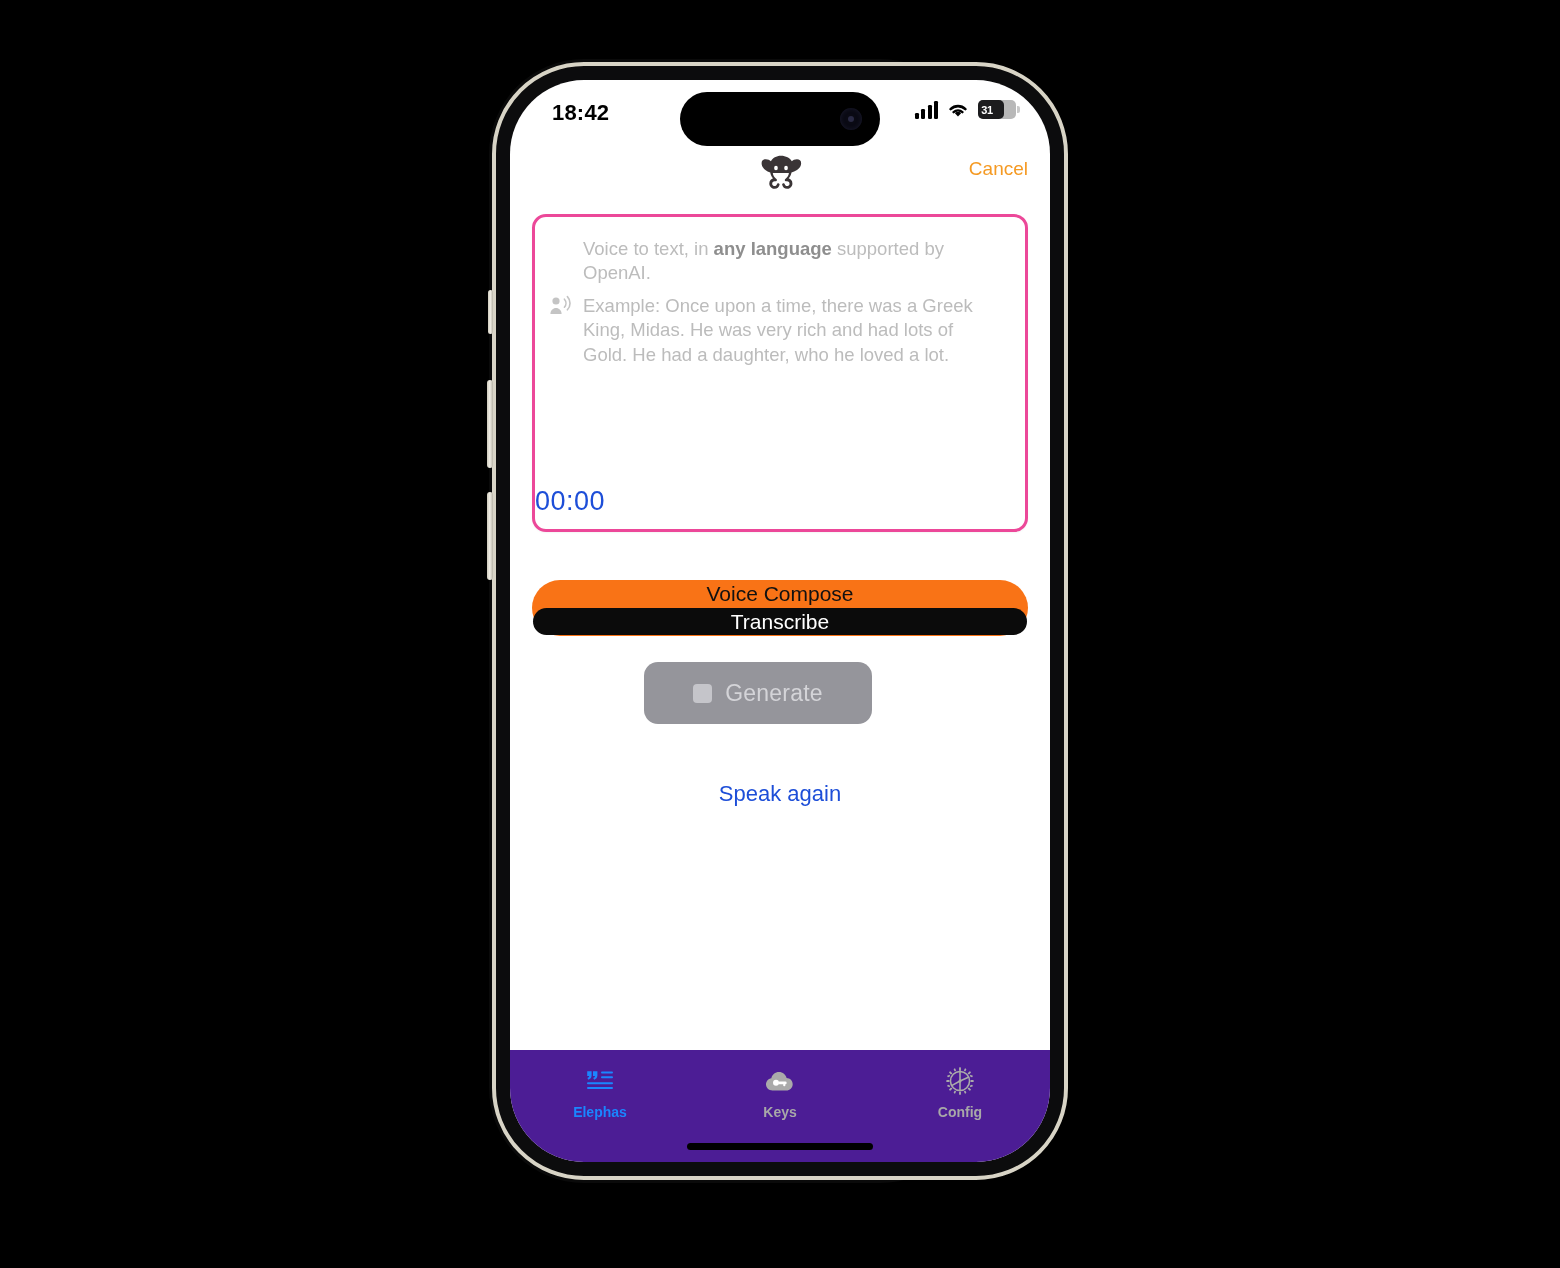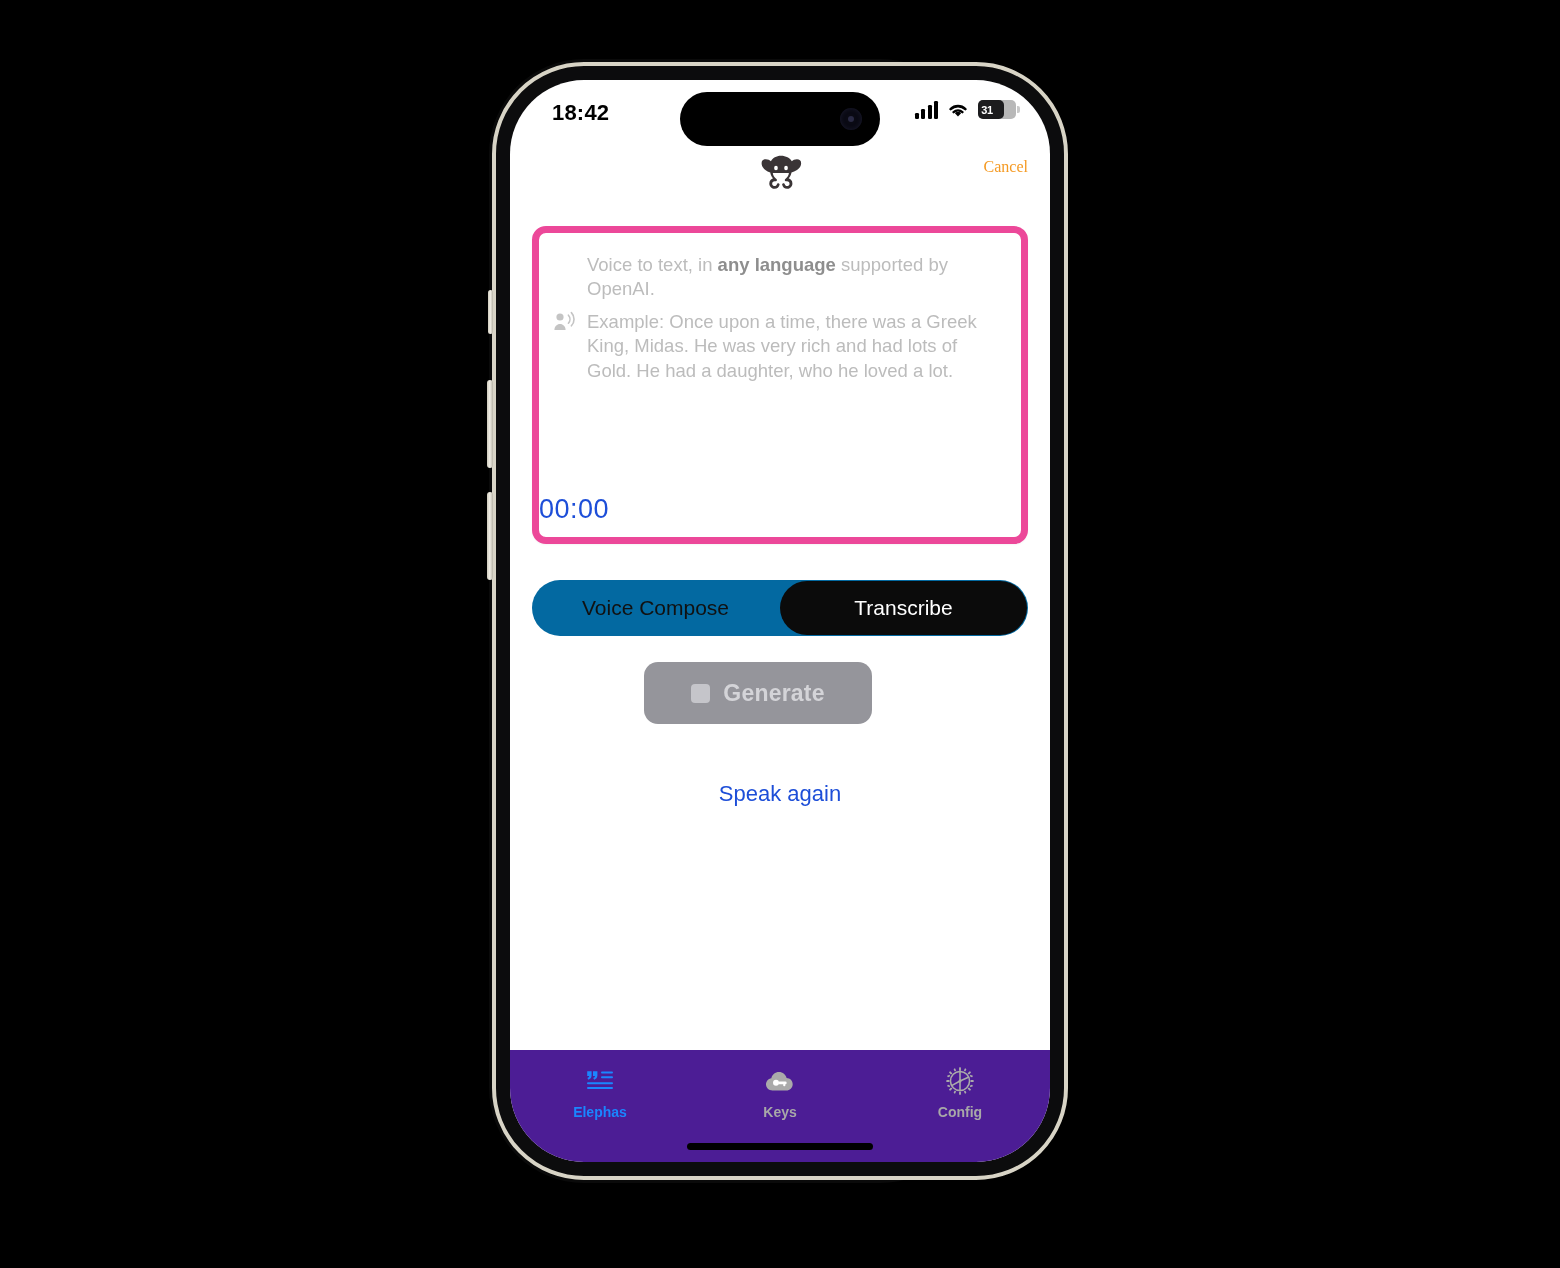--- a/index.html
+++ b/index.html
@@ -163,36 +163,36 @@
     width: 540px; height: 66px;
   }
   #app-logo {
     position: absolute;
     left: 248px; top: 8px;
     width: 46px; height: 46px;
   }
   #cancel-button {
     position: absolute;
     right: 22px; top: 16px;
-    font-size: 16px;
+    font-size: 19px;
     color: #f59a23;
     background: none;
     border: none;
     padding: 0;
     cursor: pointer;
-    font-family: Liberation Serif, serif;
+    font-family: Liberation Sans, sans-serif;
   }
 
   
   #transcript-card {
     position: absolute;
-    left: 22px; top: 146px;
+    left: 22px; top: 134px;
     width: 496px; height: 318px;
     background: #ffffff;
-    border: 7px solid #ec4899;
+    border: 3px solid #ec4899;
     border-radius: 14px;
     box-shadow: 0 1px 2px rgba(0,0,0,0.045);
     box-sizing: border-box;
   }
   #placeholder-block {
     position: absolute;
     left: 48px; top: 20px;
     width: 404px;
   }
   #placeholder-intro {
@@ -221,24 +221,25 @@
     font-size: 27px;
     color: #1d4ed8;
     letter-spacing: 0.5px;
   }
 
   
   #mode-segmented-control {
     position: absolute;
     left: 22px; top: 500px;
     width: 496px; height: 56px;
-    background: #0369a1;
+    background: #f97316;
     border-radius: 28px;
     display: flex;
     box-sizing: border-box;
+    flex-direction: column;
   }
   .segment {
     flex: 1;
     display: flex;
     align-items: center;
     justify-content: center;
     font-size: 21px;
     color: #111111;
     cursor: pointer;
     border-radius: 28px;
@@ -265,21 +266,21 @@
     cursor: default;
     font-family: "Liberation Sans", sans-serif;
   }
   #stop-icon {
     width: 19px; height: 19px;
     border-radius: 4px;
     background: #c5c5ca;
   }
   #generate-label {
     font-size: 23px;
-    font-weight: bold;
+    font-weight: normal;
     color: #d4d4d8;
     letter-spacing: 0.2px;
   }
 
   
   #speak-again-button {
     position: absolute;
     left: 0; top: 700px;
     width: 540px;
     text-align: center;

